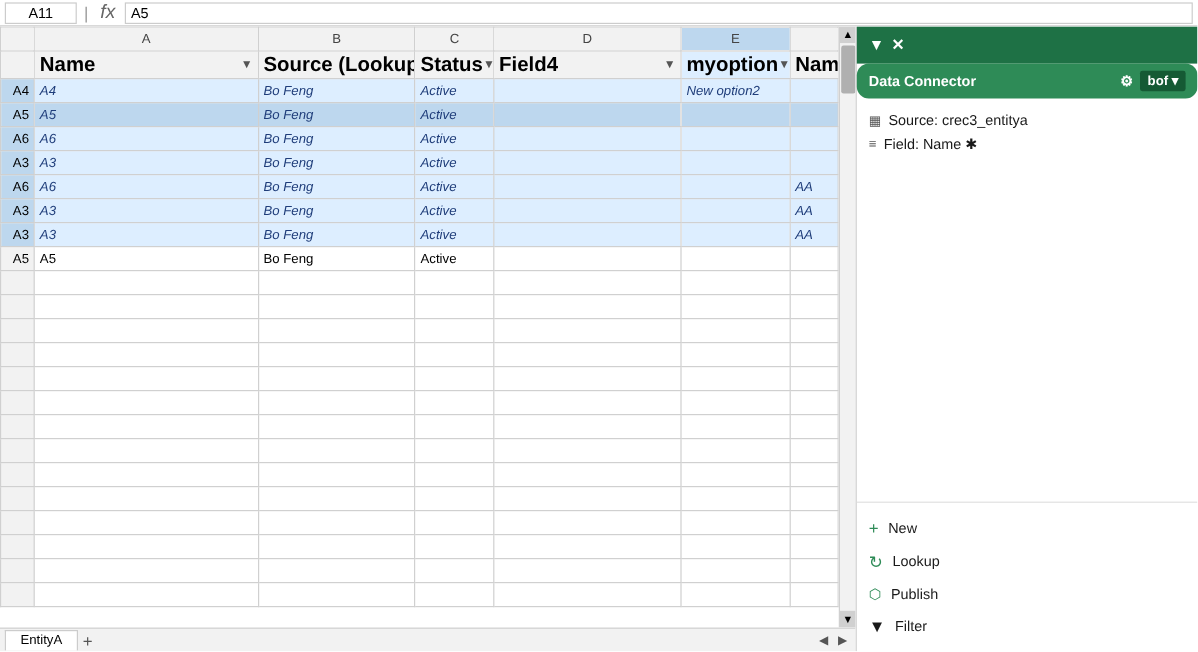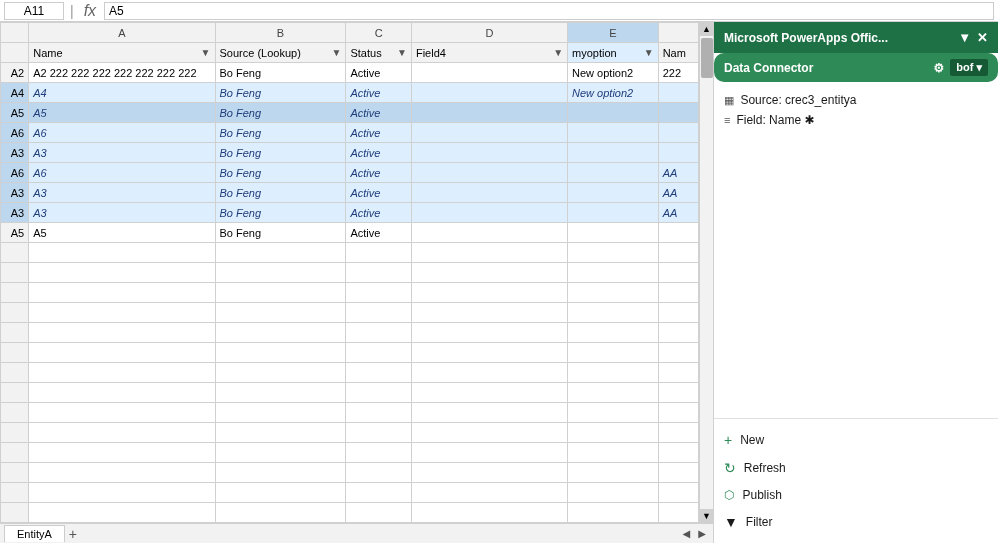--- a/index.html
+++ b/index.html
@@ -28,21 +28,21 @@
     
     .row-num { background: #f2f2f2; text-align: right; padding-right: 4px; width: 28px; color: #555; font-size: 11px; }
     .row-num-selected { background: #bdd7ee; }
 
     
     table.grid td { padding: 1px 4px; color: #000; font-size: 11px; }
     .col-header-row th { height: 22px; }
 
     
     .col-hdr-cell { display: flex; align-items: center; justify-content: space-between; padding: 0 2px; }
-    .col-hdr-label { font-weight: normal; color: #000; font-size: 11px; }
+    .col-hdr-label { font-weight: bold; color: #000; font-size: 17px; }
     .filter-icon { font-size: 10px; color: #555; cursor: pointer; }
 
     
     .bottom-bar { height: 20px; background: #f2f2f2; border-top: 1px solid #d0d0d0; display: flex; align-items: center; padding: 0 4px; gap: 0; }
     .sheet-tab { background: #fff; border: 1px solid #ccc; border-bottom: none; padding: 2px 12px; font-size: 11px; cursor: pointer; }
     .add-sheet { cursor: pointer; font-size: 14px; color: #555; padding: 0 4px; }
     .scroll-area { display: flex; align-items: center; margin-left: auto; gap: 2px; }
     .scroll-btn { font-size: 10px; color: #555; cursor: pointer; padding: 0 3px; }
 
     
@@ -143,29 +143,20 @@
               <th>
                 <div class="col-hdr-cell">
                   <span class="col-hdr-label">Nam</span>
                 </div>
               </th>
             </tr>
           </thead>
           <tbody id="grid-body">
 
               <tr>
-                <td class="row-num">A2</td>
-                <td>A2 222 222 222 222 222 222 222</td>
-                <td>Bo Feng</td>
-                <td>Active</td>
-                <td></td>
-                <td>New option2</td>
-                <td>222</td>
-              </tr>
-              <tr>
                 <td class="row-num row-num-selected">A4</td>
                 <td style="background: rgb(221, 238, 255); font-style: italic; color: rgb(31, 61, 122);">A4</td>
                 <td style="background: rgb(221, 238, 255); font-style: italic; color: rgb(31, 61, 122);">Bo Feng</td>
                 <td style="background: rgb(221, 238, 255); font-style: italic; color: rgb(31, 61, 122);">Active</td>
                 <td style="background: rgb(221, 238, 255); font-style: italic; color: rgb(31, 61, 122);"></td>
                 <td style="background: rgb(221, 238, 255); font-style: italic; color: rgb(31, 61, 122);">New option2</td>
                 <td style="background: rgb(221, 238, 255); font-style: italic; color: rgb(31, 61, 122);"></td>
               </tr>
               <tr>
                 <td class="row-num row-num-selected" style="background: rgb(189, 215, 238);">A5</td>
@@ -373,21 +364,20 @@
       <div class="add-sheet">+</div>
       <div class="scroll-area">
         <span class="scroll-btn">◀</span>
         <span class="scroll-btn">▶</span>
       </div>
     </div>
   </div>
 
   <div class="right-panel">
     <div class="panel-header">
-      <span class="panel-header-title">Microsoft PowerApps Offic...</span>
       <div class="panel-header-icons">
         <span>▼</span>
         <span>✕</span>
       </div>
     </div>
 
     <div class="panel-subheader">
       <span>Data Connector</span>
       <div class="panel-subheader-icons">
         <span>⚙</span>
@@ -406,21 +396,21 @@
       </div>
     </div>
 
     <div class="panel-actions">
       <div class="panel-action">
         <span class="panel-action-icon">+</span>
         <span>New</span>
       </div>
       <div class="panel-action">
         <span class="panel-action-icon">↻</span>
-        <span>Refresh</span>
+        <span>Lookup</span>
       </div>
       <div class="panel-action">
         <span class="panel-action-icon" style="font-size:12px;">⬡</span>
         <span>Publish</span>
       </div>
       <div class="panel-action">
         <span class="panel-action-icon" style="color:#1a1a1a;">▼</span>
         <span>Filter</span>
       </div>
     </div>

